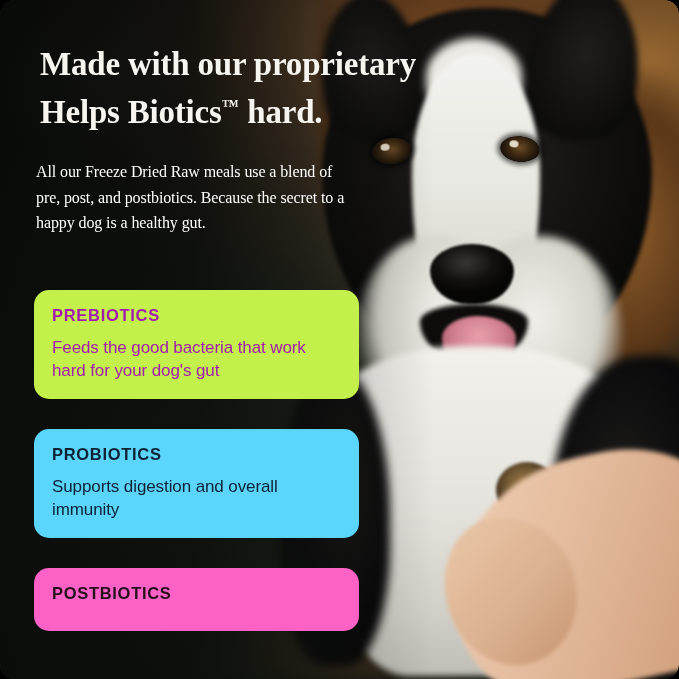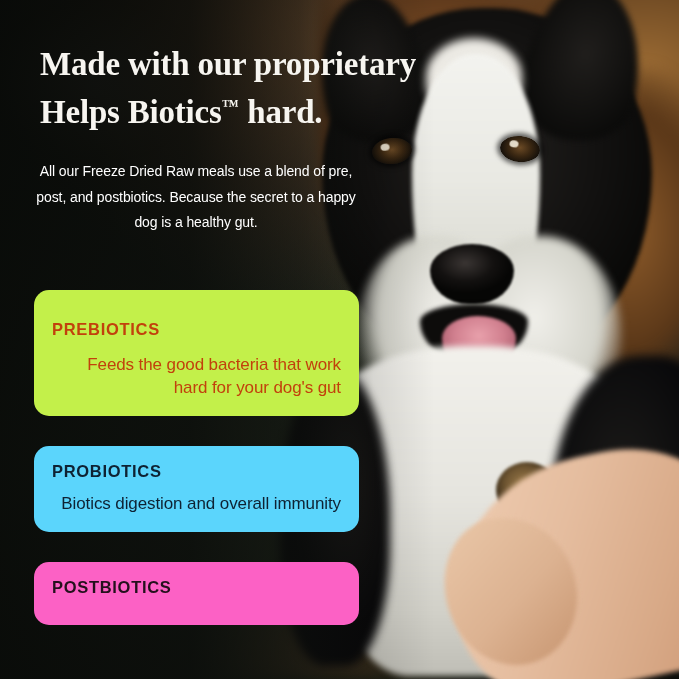--- a/index.html
+++ b/index.html
@@ -1,16 +1,16 @@
 <!DOCTYPE html>
 <html><head>
 <meta charset="utf-8">
 <title>Belly Biotics Product Infographic</title>
 <style>
-  * { margin:0; padding:0; box-sizing:border-box; }
+  * { margin:0; padding:0; box-sizing:border-box;border-radius:14px; }
 
   html, body {
     width: 679px;
     height: 679px;
     background: #000;
     font-family: "Liberation Sans", sans-serif;
     overflow: hidden;
   }
 
   
@@ -201,26 +201,25 @@
   }
   .headline .tm {
     font-size:0.52em;
     vertical-align:0.72em;
     letter-spacing:0.4px;
   }
 
   .subcopy {
     position:absolute;
     left:36px; top:159px; width:320px;
-    font-family: Liberation Sans, sans-serif;
-    font-size:14px;
+    font-family: Liberation Serif, serif;
+    font-size:16px;
     line-height:25.5px;
     color:#ffffff;
     letter-spacing:-0.1px;
-    text-align:center;
   }
 
   
   .cards { position:absolute; left:34px; top:290px; width:325px; }
 
   .card {
     position:relative;
     width:325px;
     border-radius:15px;
     padding:16px 18px 17px 18px;
@@ -234,25 +233,24 @@
     font-size:16.5px;
     letter-spacing:0.7px;
     line-height:19px;
     margin-bottom:11px;
   }
   .card-body {
     font-family: "Liberation Sans", sans-serif;
     font-size:17px;
     line-height:23px;
     letter-spacing:-0.1px;
-    text-align:right;
   }
 
   .card-green  { background:#c3f04a; }
-  .card-green  .card-title, .card-green  .card-body { color:#c2410c;margin-top:14px; }
+  .card-green  .card-title, .card-green  .card-body { color:#a21caf; }
   .card-blue   { background:#5bd5fc; }
   .card-blue   .card-title, .card-blue   .card-body { color:#0e2233; }
   .card-pink   { background:#fc61c5; }
   .card-pink   .card-title, .card-pink   .card-body { color:#24101c; }
 </style>
 </head>
 <body>
 
 <div class="stage">
 
@@ -296,21 +294,21 @@
 
     <div class="cards">
 
       <div class="card card-green">
         <div class="card-title">PREBIOTICS</div>
         <div class="card-body">Feeds the good bacteria that work hard for your dog's gut</div>
       </div>
 
       <div class="card card-blue">
         <div class="card-title">PROBIOTICS</div>
-        <div class="card-body">Biotics digestion and overall immunity</div>
+        <div class="card-body">Supports digestion and overall immunity</div>
       </div>
 
       <div class="card card-pink">
         <div class="card-title">POSTBIOTICS</div>
       </div>
 
     </div>
   </div>
 </div>
 

